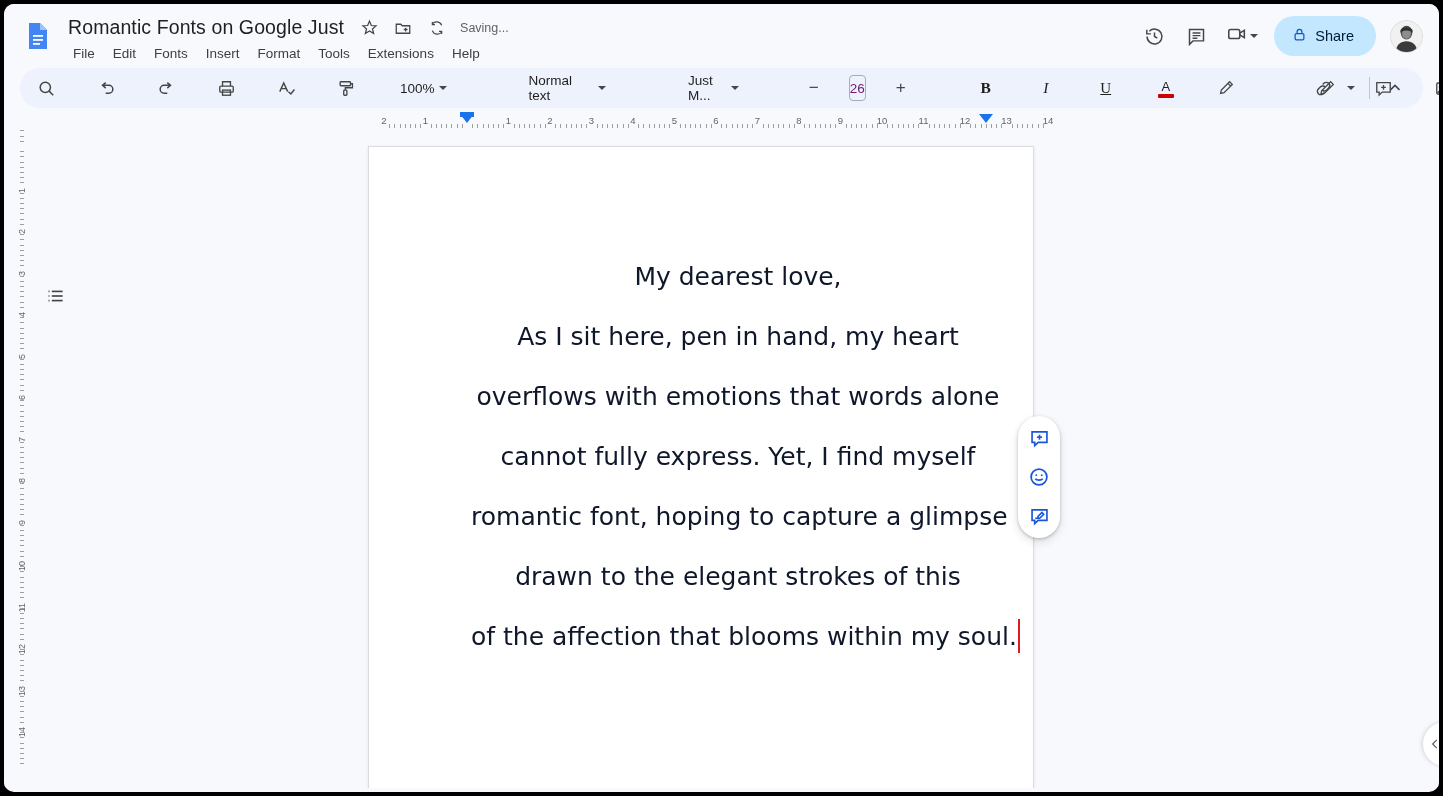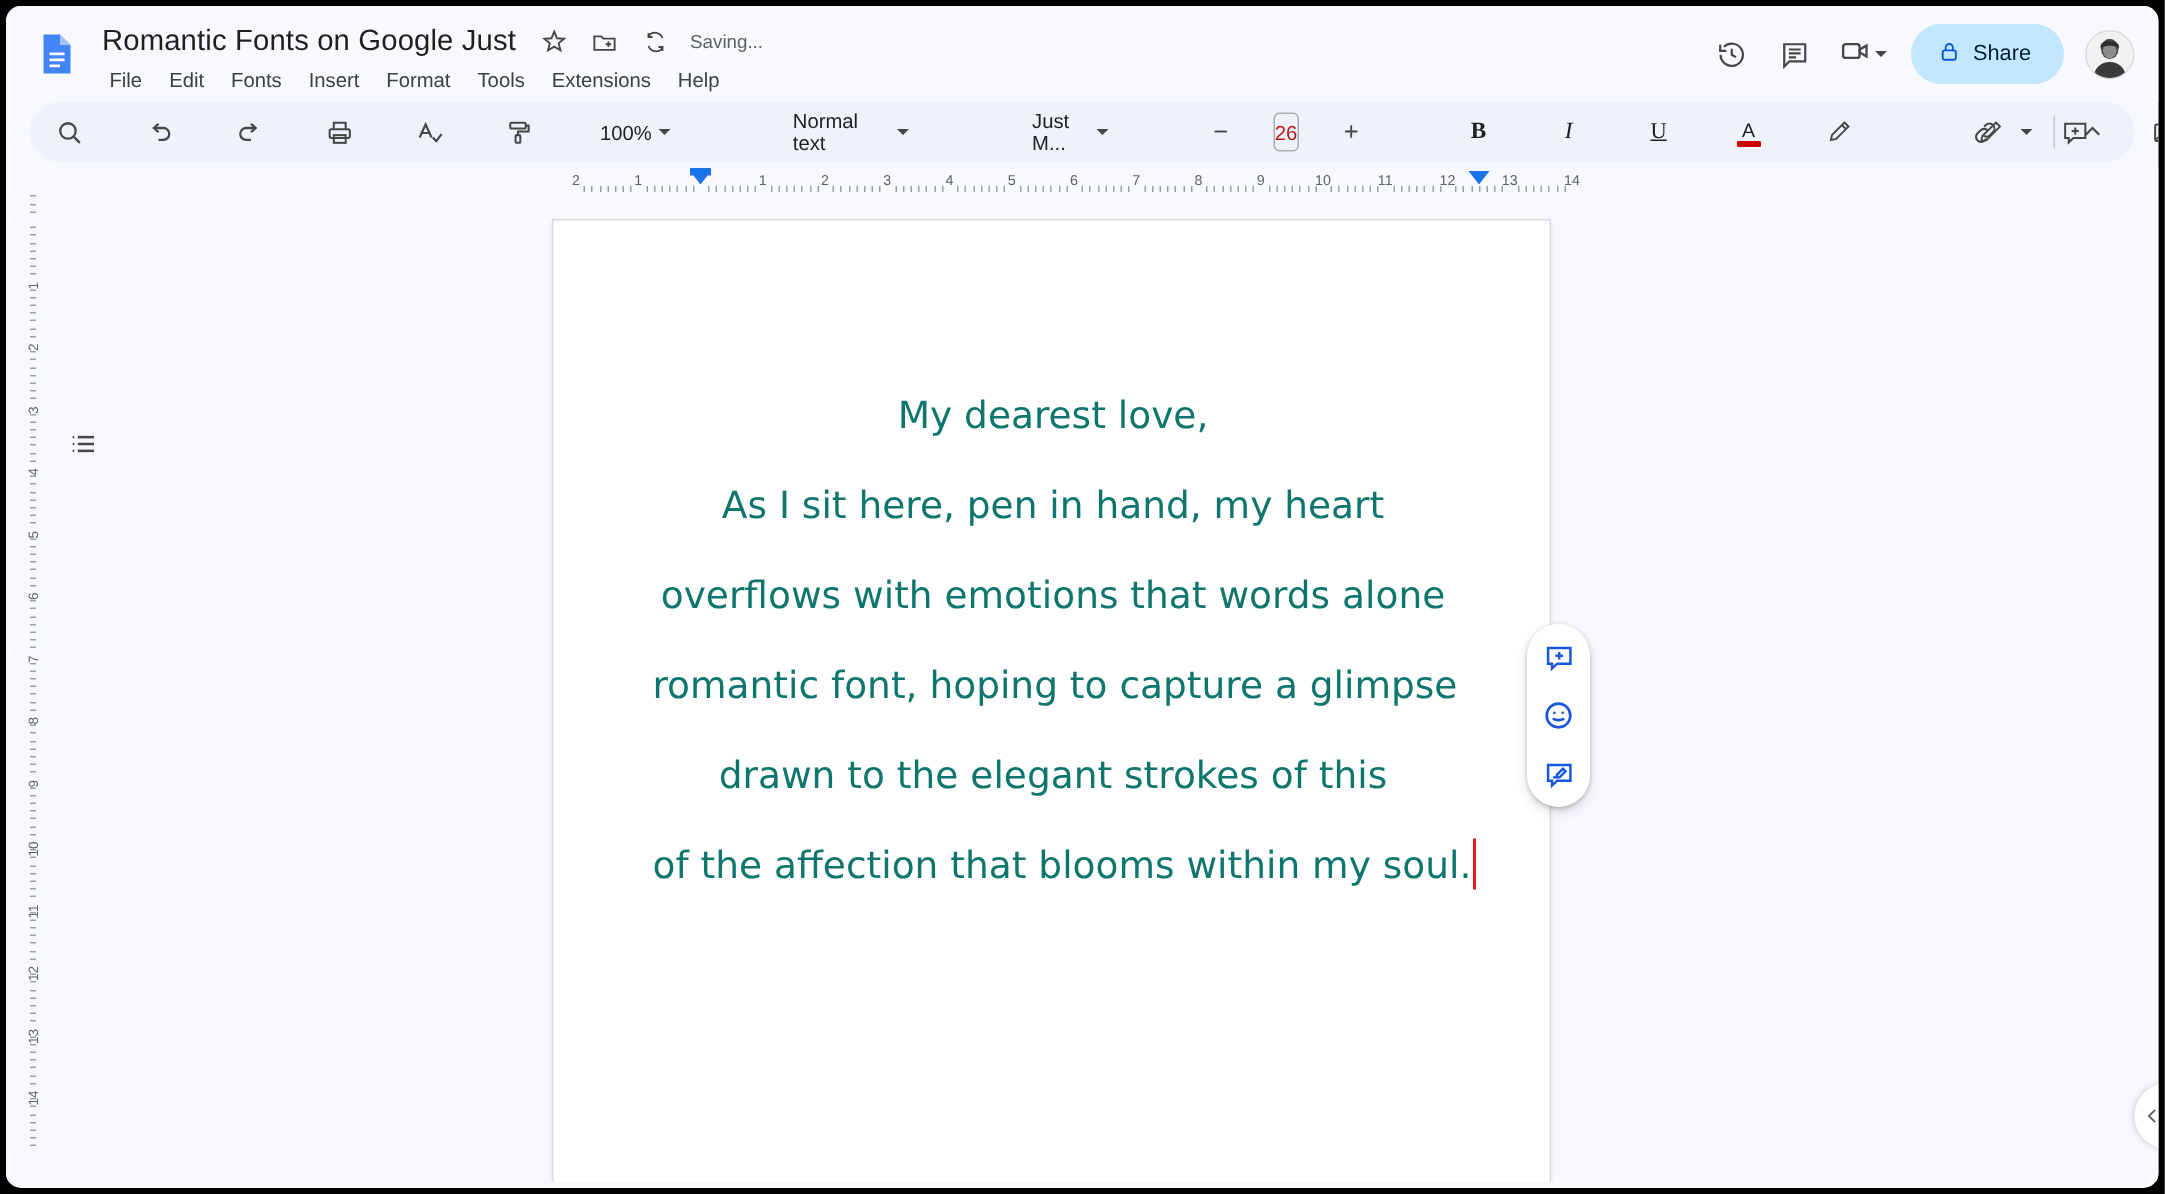--- a/index.html
+++ b/index.html
@@ -105,21 +105,21 @@
   }
   .zoom-sel, .style-sel, .font-sel {
     display: flex; align-items: center; gap: 4px;
     height: 30px; border-radius: 4px; padding: 0 6px 0 10px;
     cursor: pointer; font-size: 13.5px; color: #1f1f1f;
     margin: 0 2px;
   }
   .fontsize-box {
     width: 40px; height: 26px; border: 1px solid #a8adb3;
     border-radius: 4px; display: flex; align-items: center;
-    justify-content: center; font-size: 13.5px; color: #b91c1c;
+    justify-content: center; font-size: 13.5px; color: #701a75;
     background: transparent; cursor: text;
   }
   .pm-btn {
     width: 26px; height: 26px; border-radius: 50%;
     display: flex; align-items: center; justify-content: center;
     cursor: pointer; color: #444746; font-size: 17px;
   }
   .caret { width: 0; height: 0; border-left: 4px solid transparent;
            border-right: 4px solid transparent; border-top: 4px solid #444746; }
   .tb-right { position: absolute; right: 10px; display: flex; align-items: center; }
@@ -816,24 +816,25 @@
         <line x1="3" y1="6.5" x2="4.2" y2="6.5"></line>
           <line x1="7" y1="6.5" x2="20" y2="6.5"></line>
         <line x1="3" y1="12" x2="4.2" y2="12"></line>
           <line x1="7" y1="12" x2="20" y2="12"></line>
         <line x1="3" y1="17.5" x2="4.2" y2="17.5"></line>
           <line x1="7" y1="17.5" x2="20" y2="17.5"></line>
       </svg>
     </div>
 
     <div class="page">
-      <div class="doc-text" id="doc-text" style="color: #0f766e;">
+      <div class="doc-text" id="doc-text" style="color: #0f172a; margin-left: 36px;">
           <span class="ln">My dearest love,</span>
           <span class="ln">As I sit here, pen in hand, my heart</span>
           <span class="ln">overflows with emotions that words alone</span>
+          <span class="ln">cannot fully express. Yet, I find myself</span>
           <span class="ln">romantic font, hoping to capture a glimpse</span>
           <span class="ln">drawn to the elegant strokes of this</span>
           <span class="ln">of the affection that blooms within my soul.<span class="caret-bar"></span></span>
         </div>
     </div>
 
     <div class="float-tools">
       <div class="ft-btn">
         <svg width="21" height="21" viewBox="0 0 24 24" fill="none" stroke="#1a56db" stroke-width="1.9">
           <path d="M3.5 4.5h17v12h-10l-4 3.6v-3.6h-3z"></path>

